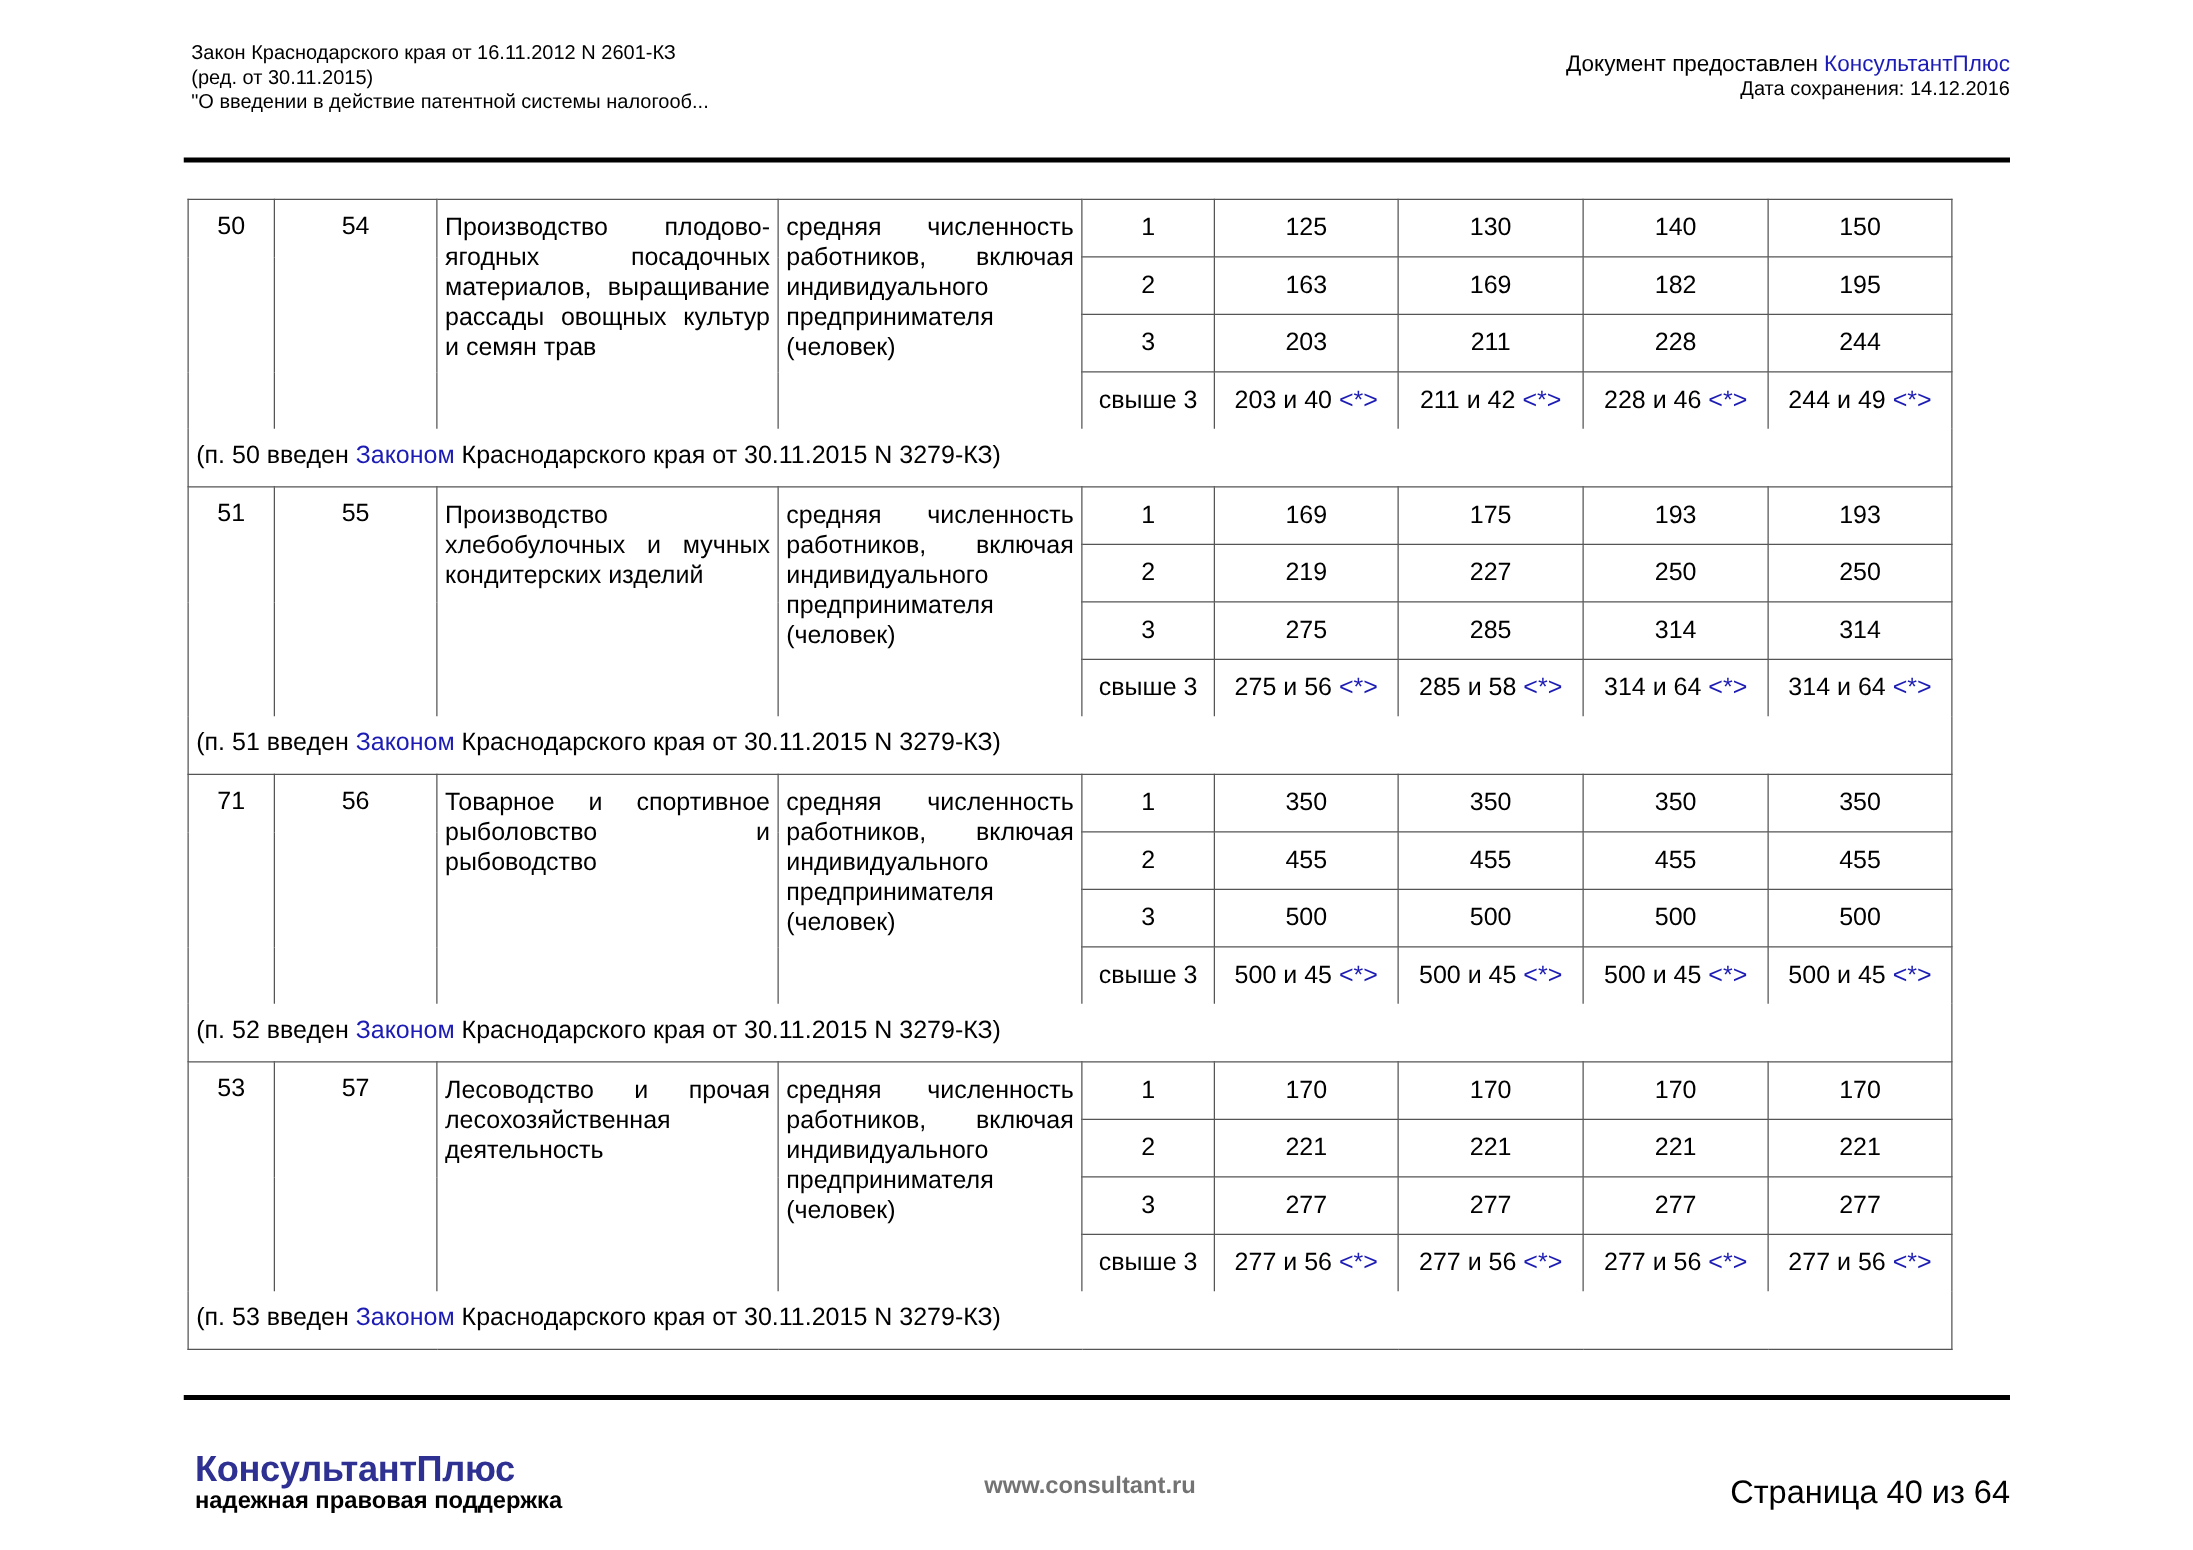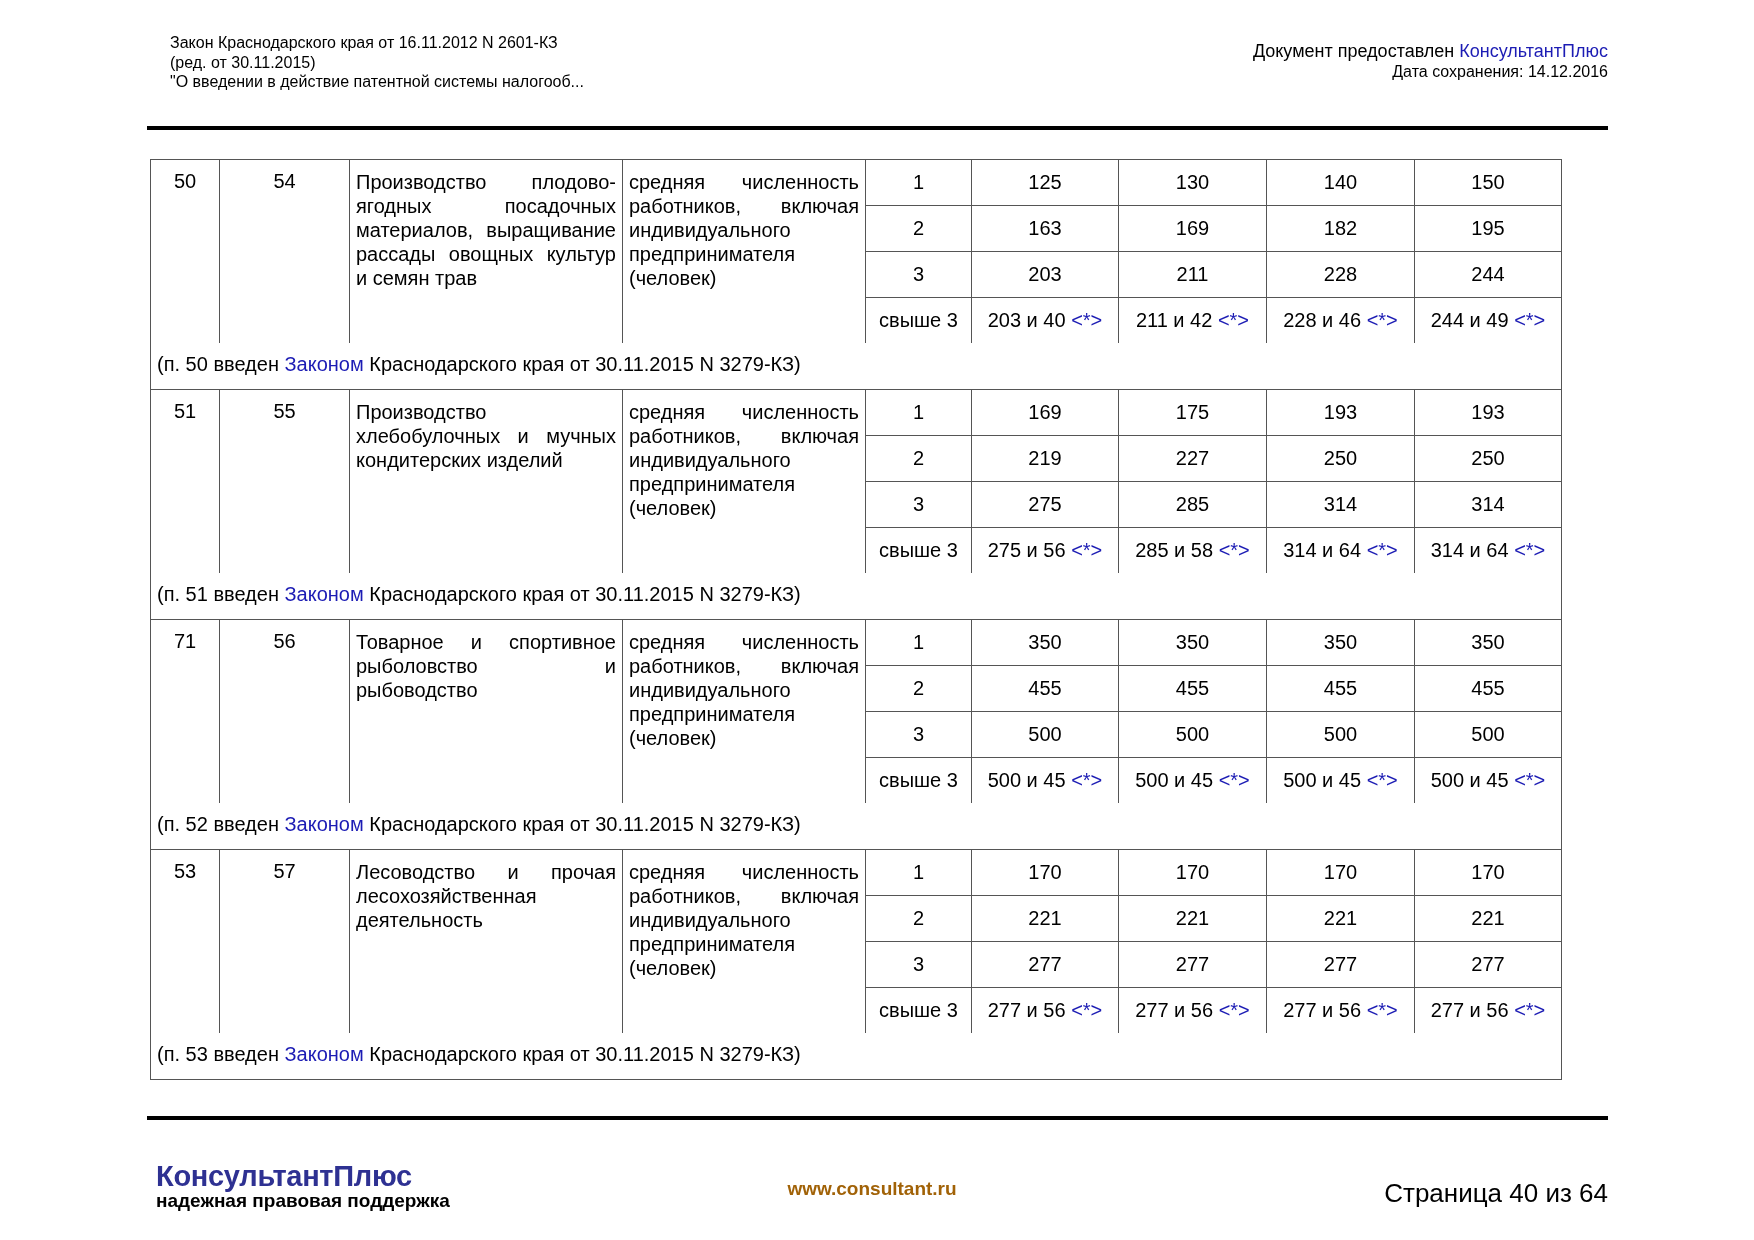--- a/index.html
+++ b/index.html
@@ -1,18 +1,18 @@
 <!DOCTYPE html>
 <html><head>
 <meta charset="utf-8">
 <style>
   html, body { margin: 0; padding: 0; background: #ffffff; }
   body { width: 1754px; height: 1240px; position: relative; overflow: hidden;
          font-family: "Liberation Sans", sans-serif; color: #000; }
-  .hdr-left { position: absolute; left: 170px; top: 33px; font-size: 16px; line-height: 19.5px; }
+  .hdr-left { position: absolute; left: 153px; top: 33px; font-size: 16px; line-height: 19.5px; }
   .hdr-right { position: absolute; right: 146px; top: 41px; text-align: right; font-size: 18px; line-height: 21px; }
   .hdr-right .date { font-size: 16px; line-height: 19px; }
   .link { color: #1c1cb4; }
   .rule { position: absolute; left: 147px; width: 1461px; height: 4px; background: #000; }
   .rule.top { top: 126px; }
   .rule.bottom { top: 1116px; }
 
   table.grid { position: absolute; left: 150px; top: 159px; width: 1411px;
                border-collapse: collapse; font-size: 20px; table-layout: fixed; padding-left: 21px; }
   table.grid td { border: 1.5px solid #555; padding: 0; vertical-align: top; }
@@ -20,21 +20,21 @@
   td.txt { text-align: justify; text-align-last: left; padding: 10px 6px 0 6px !important; line-height: 24px; }
   td.cell { text-align: center; vertical-align: middle !important; height: 45px; }
   td.note { padding: 10px 6px 0 6px !important; height: 36px; border-top: none !important; }
   td.nobottom { border-bottom: none !important; }
   .ast { color: #1c1cb4; }
 
   .footer-logo { position: absolute; left: 156px; top: 1160px; }
   .footer-logo .brand { color: #2e3192; font-weight: bold; font-size: 29px; line-height: 32px; letter-spacing: -0.3px; }
   .footer-logo .tag { font-weight: bold; font-size: 19px; line-height: 18px; }
   .footer-url { position: absolute; left: 0; width: 1754px; top: 1178px; text-align: center; }
-  .footer-url span { color: #a16207; font-weight: bold; font-size: 19px; margin-left: -10px; }
+  .footer-url span { color: #737373; font-weight: bold; font-size: 19px; margin-left: -10px; }
   .footer-page { position: absolute; right: 146px; top: 1178px; font-size: 26px; }
 </style>
 </head>
 <body>
 
 <div class="hdr-left">
   <div>Закон Краснодарского края от 16.11.2012 N 2601-КЗ</div>
   <div>(ред. от 30.11.2015)</div>
   <div>"О введении в действие патентной системы налогооб...</div>
 </div>

